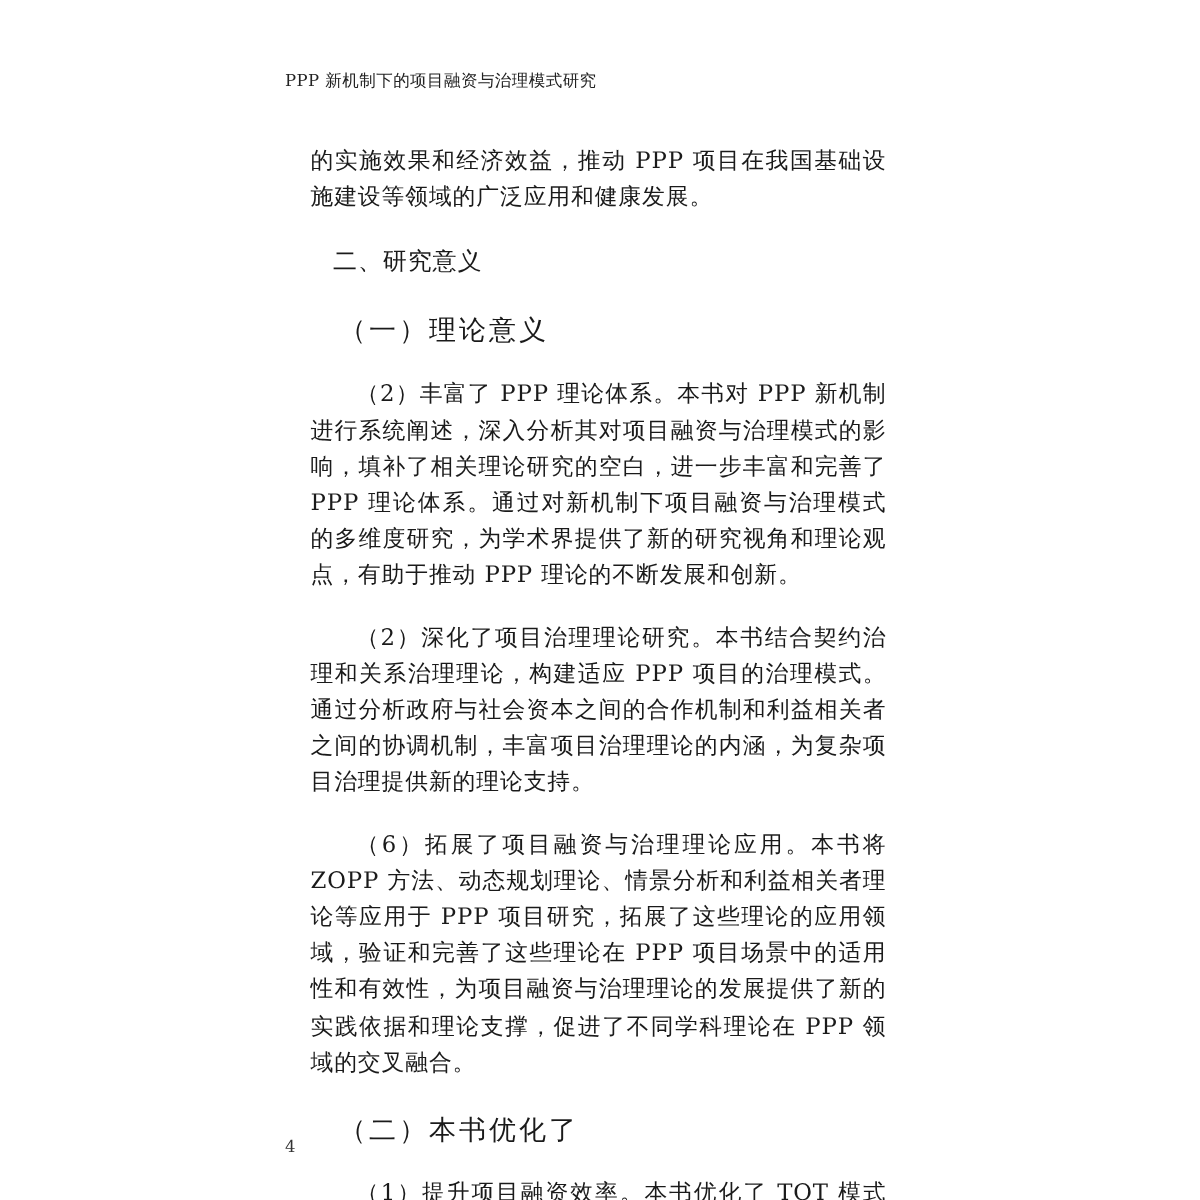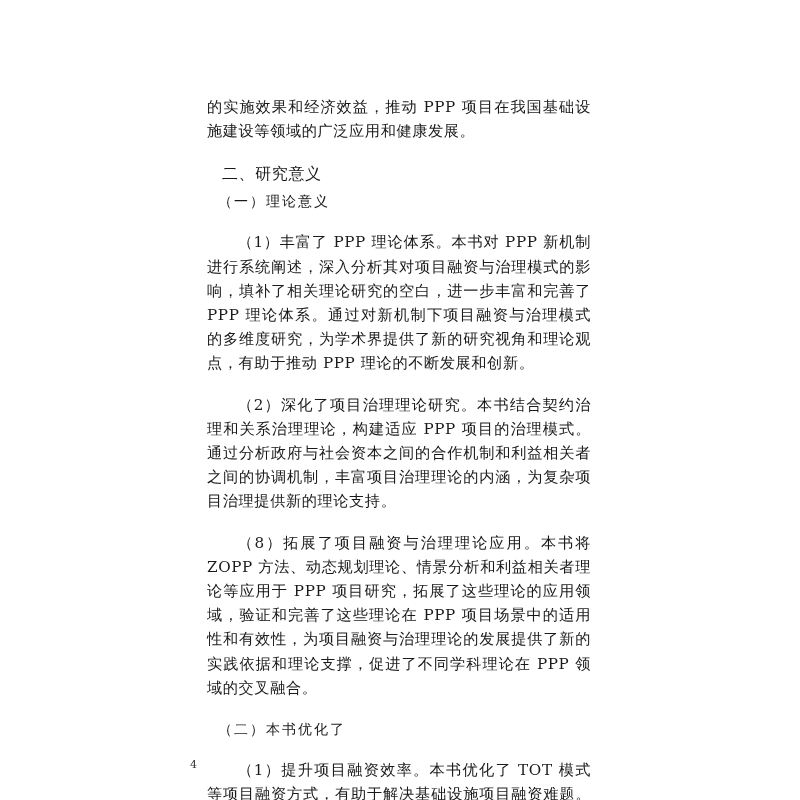--- a/index.html
+++ b/index.html
@@ -4,37 +4,38 @@
 <style>
   html, body { margin:0; padding:0; background:#ffffff; }
   body { width:800px; height:800px; position:relative; overflow:hidden;
          font-family:"DejaVu Serif","Liberation Serif",serif; color:#1a1a1a; }
   .page { position:absolute; left:0; top:0; width:800px; height:800px; background:#fff; }
   .running-head { position:absolute; left:190px; top:46px; font-size:11px; letter-spacing:0.3px; color:#222; white-space:nowrap; }
   .body { position:absolute; left:190px; top:78px; width:418px; font-size:15.2px; line-height:24.2px; letter-spacing:0.6px; }
   .body p { margin:17px; text-align:justify; text-align-last:left; }
   .body p.indent { text-indent:2em; }
   .h2 { margin:18px 0 0 0; padding-left:2em; font-size:16px; font-weight:normal; line-height:26px; }
-  .h3 { margin:2px 0 10px 0; padding-left:2em; font-size:14px; line-height:24px; letter-spacing:2px; }
+  .h3 { margin:22px 0 10px 0; padding-left:2em; font-size:18px; line-height:24px; letter-spacing:2px; }
   .folio { position:absolute; left:190px; top:758px; font-size:11px; color:#333; }
 </style>
 </head>
 <body>
 
 <div class="page">
+  <div class="running-head">PPP 新机制下的项目融资与治理模式研究</div>
 
   <div class="body">
     <p>的实施效果和经济效益，推动 PPP 项目在我国基础设施建设等领域的广泛应用和健康发展。</p>
 
     <div class="h2">二、研究意义</div>
 
     <div class="h3">（一）理论意义</div>
-    <p class="indent">（1）丰富了 PPP 理论体系。本书对 PPP 新机制进行系统阐述，深入分析其对项目融资与治理模式的影响，填补了相关理论研究的空白，进一步丰富和完善了 PPP 理论体系。通过对新机制下项目融资与治理模式的多维度研究，为学术界提供了新的研究视角和理论观点，有助于推动 PPP 理论的不断发展和创新。</p>
+    <p class="indent">（2）丰富了 PPP 理论体系。本书对 PPP 新机制进行系统阐述，深入分析其对项目融资与治理模式的影响，填补了相关理论研究的空白，进一步丰富和完善了 PPP 理论体系。通过对新机制下项目融资与治理模式的多维度研究，为学术界提供了新的研究视角和理论观点，有助于推动 PPP 理论的不断发展和创新。</p>
     <p class="indent">（2）深化了项目治理理论研究。本书结合契约治理和关系治理理论，构建适应 PPP 项目的治理模式。通过分析政府与社会资本之间的合作机制和利益相关者之间的协调机制，丰富项目治理理论的内涵，为复杂项目治理提供新的理论支持。</p>
-    <p class="indent">（8）拓展了项目融资与治理理论应用。本书将 ZOPP 方法、动态规划理论、情景分析和利益相关者理论等应用于 PPP 项目研究，拓展了这些理论的应用领域，验证和完善了这些理论在 PPP 项目场景中的适用性和有效性，为项目融资与治理理论的发展提供了新的实践依据和理论支撑，促进了不同学科理论在 PPP 领域的交叉融合。</p>
+    <p class="indent">（6）拓展了项目融资与治理理论应用。本书将 ZOPP 方法、动态规划理论、情景分析和利益相关者理论等应用于 PPP 项目研究，拓展了这些理论的应用领域，验证和完善了这些理论在 PPP 项目场景中的适用性和有效性，为项目融资与治理理论的发展提供了新的实践依据和理论支撑，促进了不同学科理论在 PPP 领域的交叉融合。</p>
 
     <div class="h3">（二）本书优化了</div>
     <p class="indent">（1）提升项目融资效率。本书优化了 TOT 模式等项目融资方式，有助于解决基础设施项目融资难题。合理规划融资结构、降低融资风险，能够提高项目的融资成功率和资金使用效率，缓解政府财政压力，吸引更多社会资本参与基础设施建设。在实际项目中，如昆明市清水海城市供水项目，优化后的融资模式有效缓解了资金缺口问题，保障了项目的顺利实施。</p>
 
   </div>
 
   <div class="folio">4</div>
 </div>
 
 </body></html>

